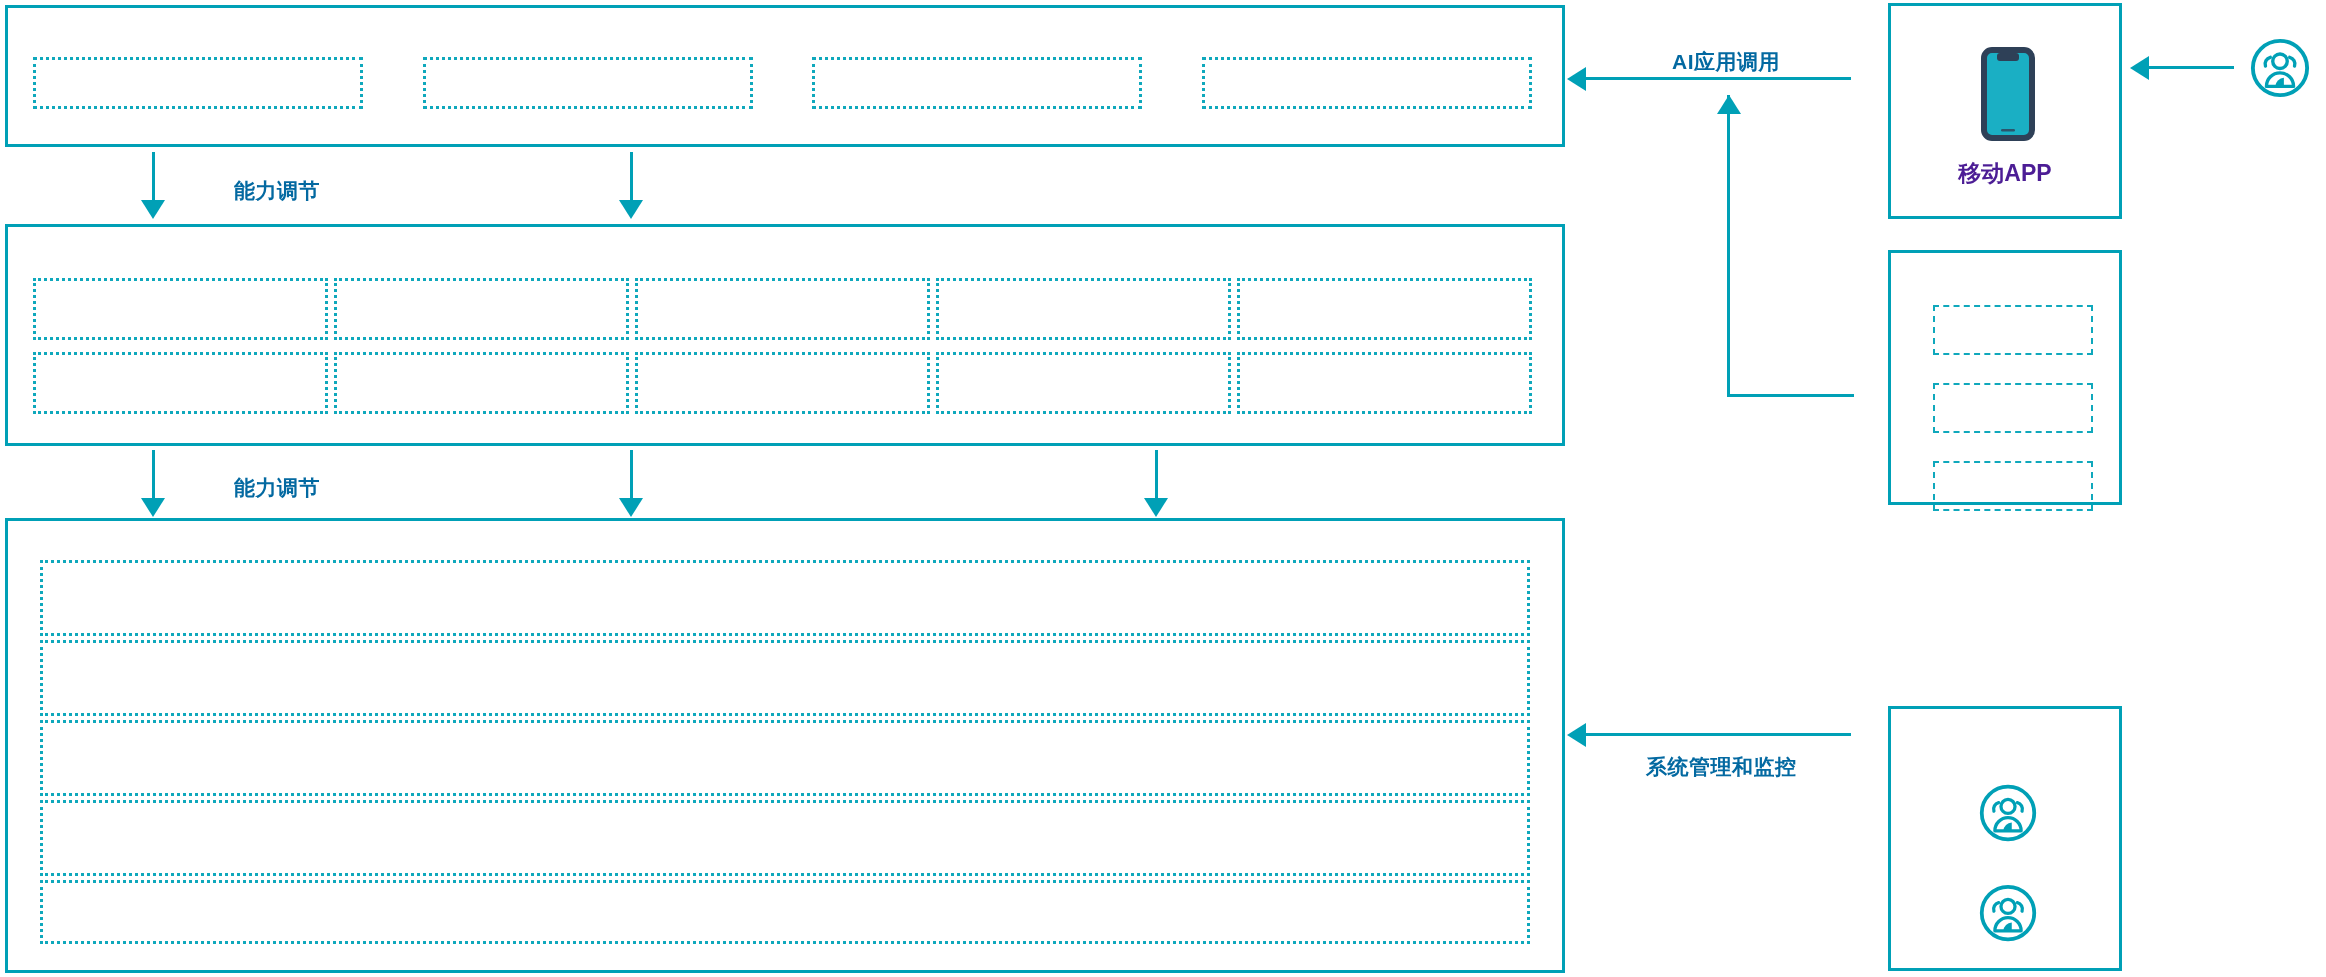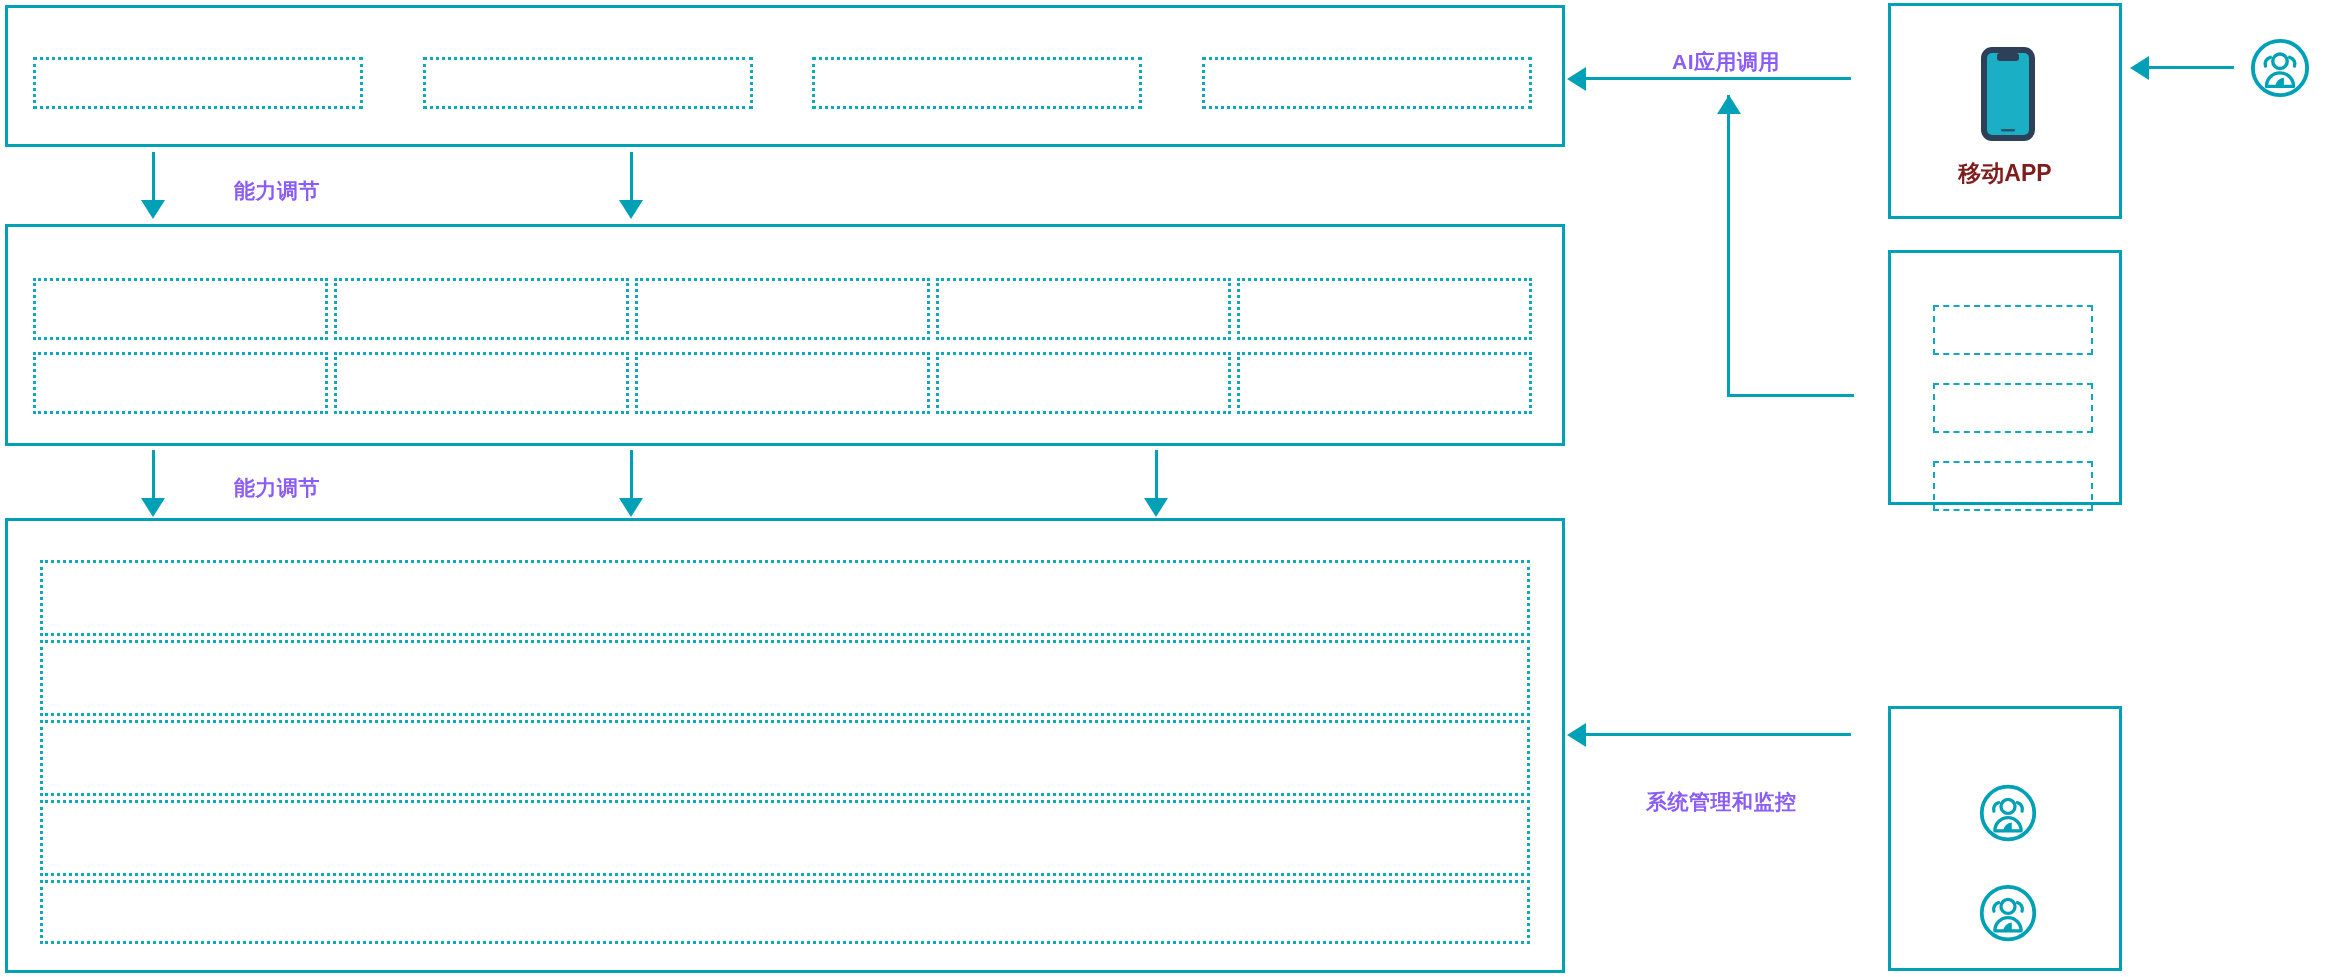--- a/index.html
+++ b/index.html
@@ -42,21 +42,21 @@
     background: transparent;
   }
   .dashed-cell.dotted {
     border-style: dotted;
     border-width: 3px;
   }
 
   
   .flow-label {
     position: absolute;
-    color: #8b5cf6;
+    color: #0369a1;
     font-size: 21px;
     font-weight: bold;
     white-space: nowrap;
     letter-spacing: 0.5px;
   }
 
   
   .arrow-shaft-v {
     position: absolute;
     width: 3px;
@@ -106,21 +106,21 @@
   .icon-wrap {
     position: absolute;
     display: flex;
     align-items: center;
     justify-content: center;
   }
   .panel-caption {
     position: absolute;
     width: 100%;
     text-align: center;
-    color: #7f1d1d;
+    color: #4c1d95;
     font-size: 23px;
     font-weight: bold;
     white-space: nowrap;
   }
 </style>
 </head>
 <body>
 
 <div id="canvas">
 
@@ -252,21 +252,21 @@
     <div class="dashed-cell" style="left:42px; top:130px; width:160px; height:50px;">
       <span></span>
     </div>
     <div class="dashed-cell" style="left:42px; top:208px; width:160px; height:50px;">
       <span></span>
     </div>
   </div>
 
   <div class="arrow-shaft-h" style="left:1586px; top:733px; width:265px;"></div>
   <div class="arrow-head-left" style="left:1567px; top:723px;"></div>
-  <div class="flow-label" style="left:1646px; top:753px;margin-top:35px;">系统管理和监控</div>
+  <div class="flow-label" style="left:1646px; top:753px;">系统管理和监控</div>
 
   <div class="panel-box" style="left:1888px; top:706px; width:234px; height:265px;">
     <div class="icon-wrap" style="left:85px; top:72px; width:64px; height:64px;">
       <svg width="60" height="60" viewBox="0 0 64 64" xmlns="http://www.w3.org/2000/svg">
         <circle cx="32" cy="32" r="28" fill="none" stroke="#00A0B6" stroke-width="4"></circle>
         <circle cx="32" cy="25" r="7.5" fill="none" stroke="#00A0B6" stroke-width="3.5"></circle>
         <path d="M17 30 a7 7 0 0 1 5 -9" fill="none" stroke="#00A0B6" stroke-width="3.5" stroke-linecap="round"></path>
         <path d="M47 30 a7 7 0 0 0 -5 -9" fill="none" stroke="#00A0B6" stroke-width="3.5" stroke-linecap="round"></path>
         <path d="M18 51 a14 14 0 0 1 28 0 z" fill="none" stroke="#00A0B6" stroke-width="3.5" stroke-linejoin="round"></path>
         <path d="M27 51 a10 10 0 0 1 9 -9 l0 9 z" fill="#00A0B6"></path>

